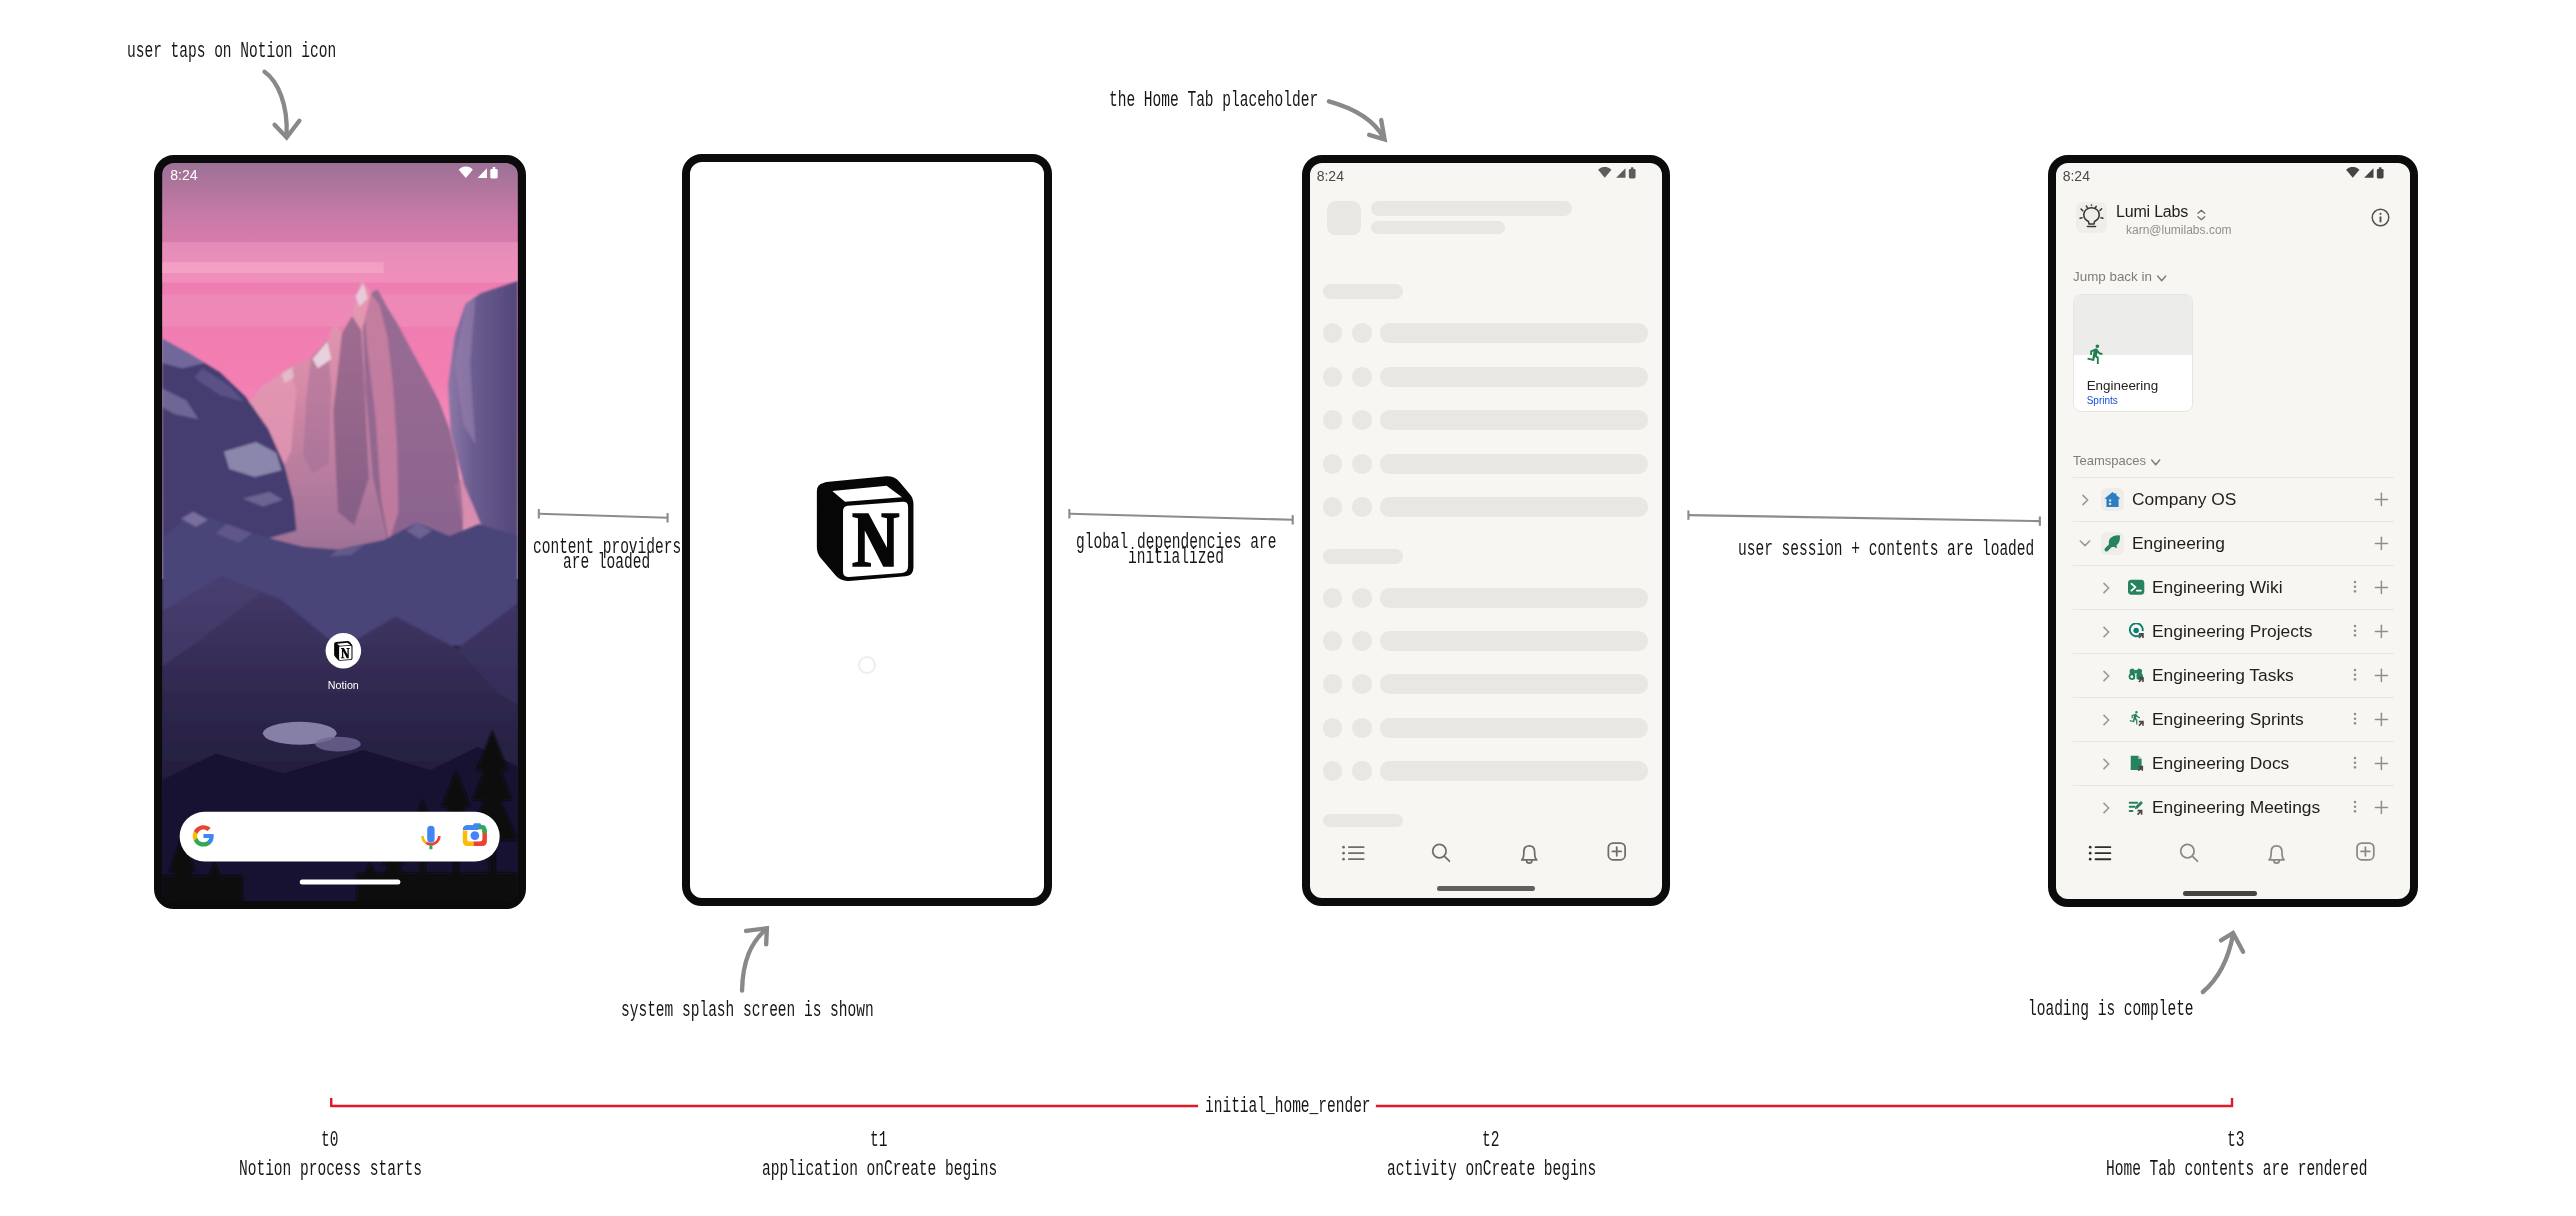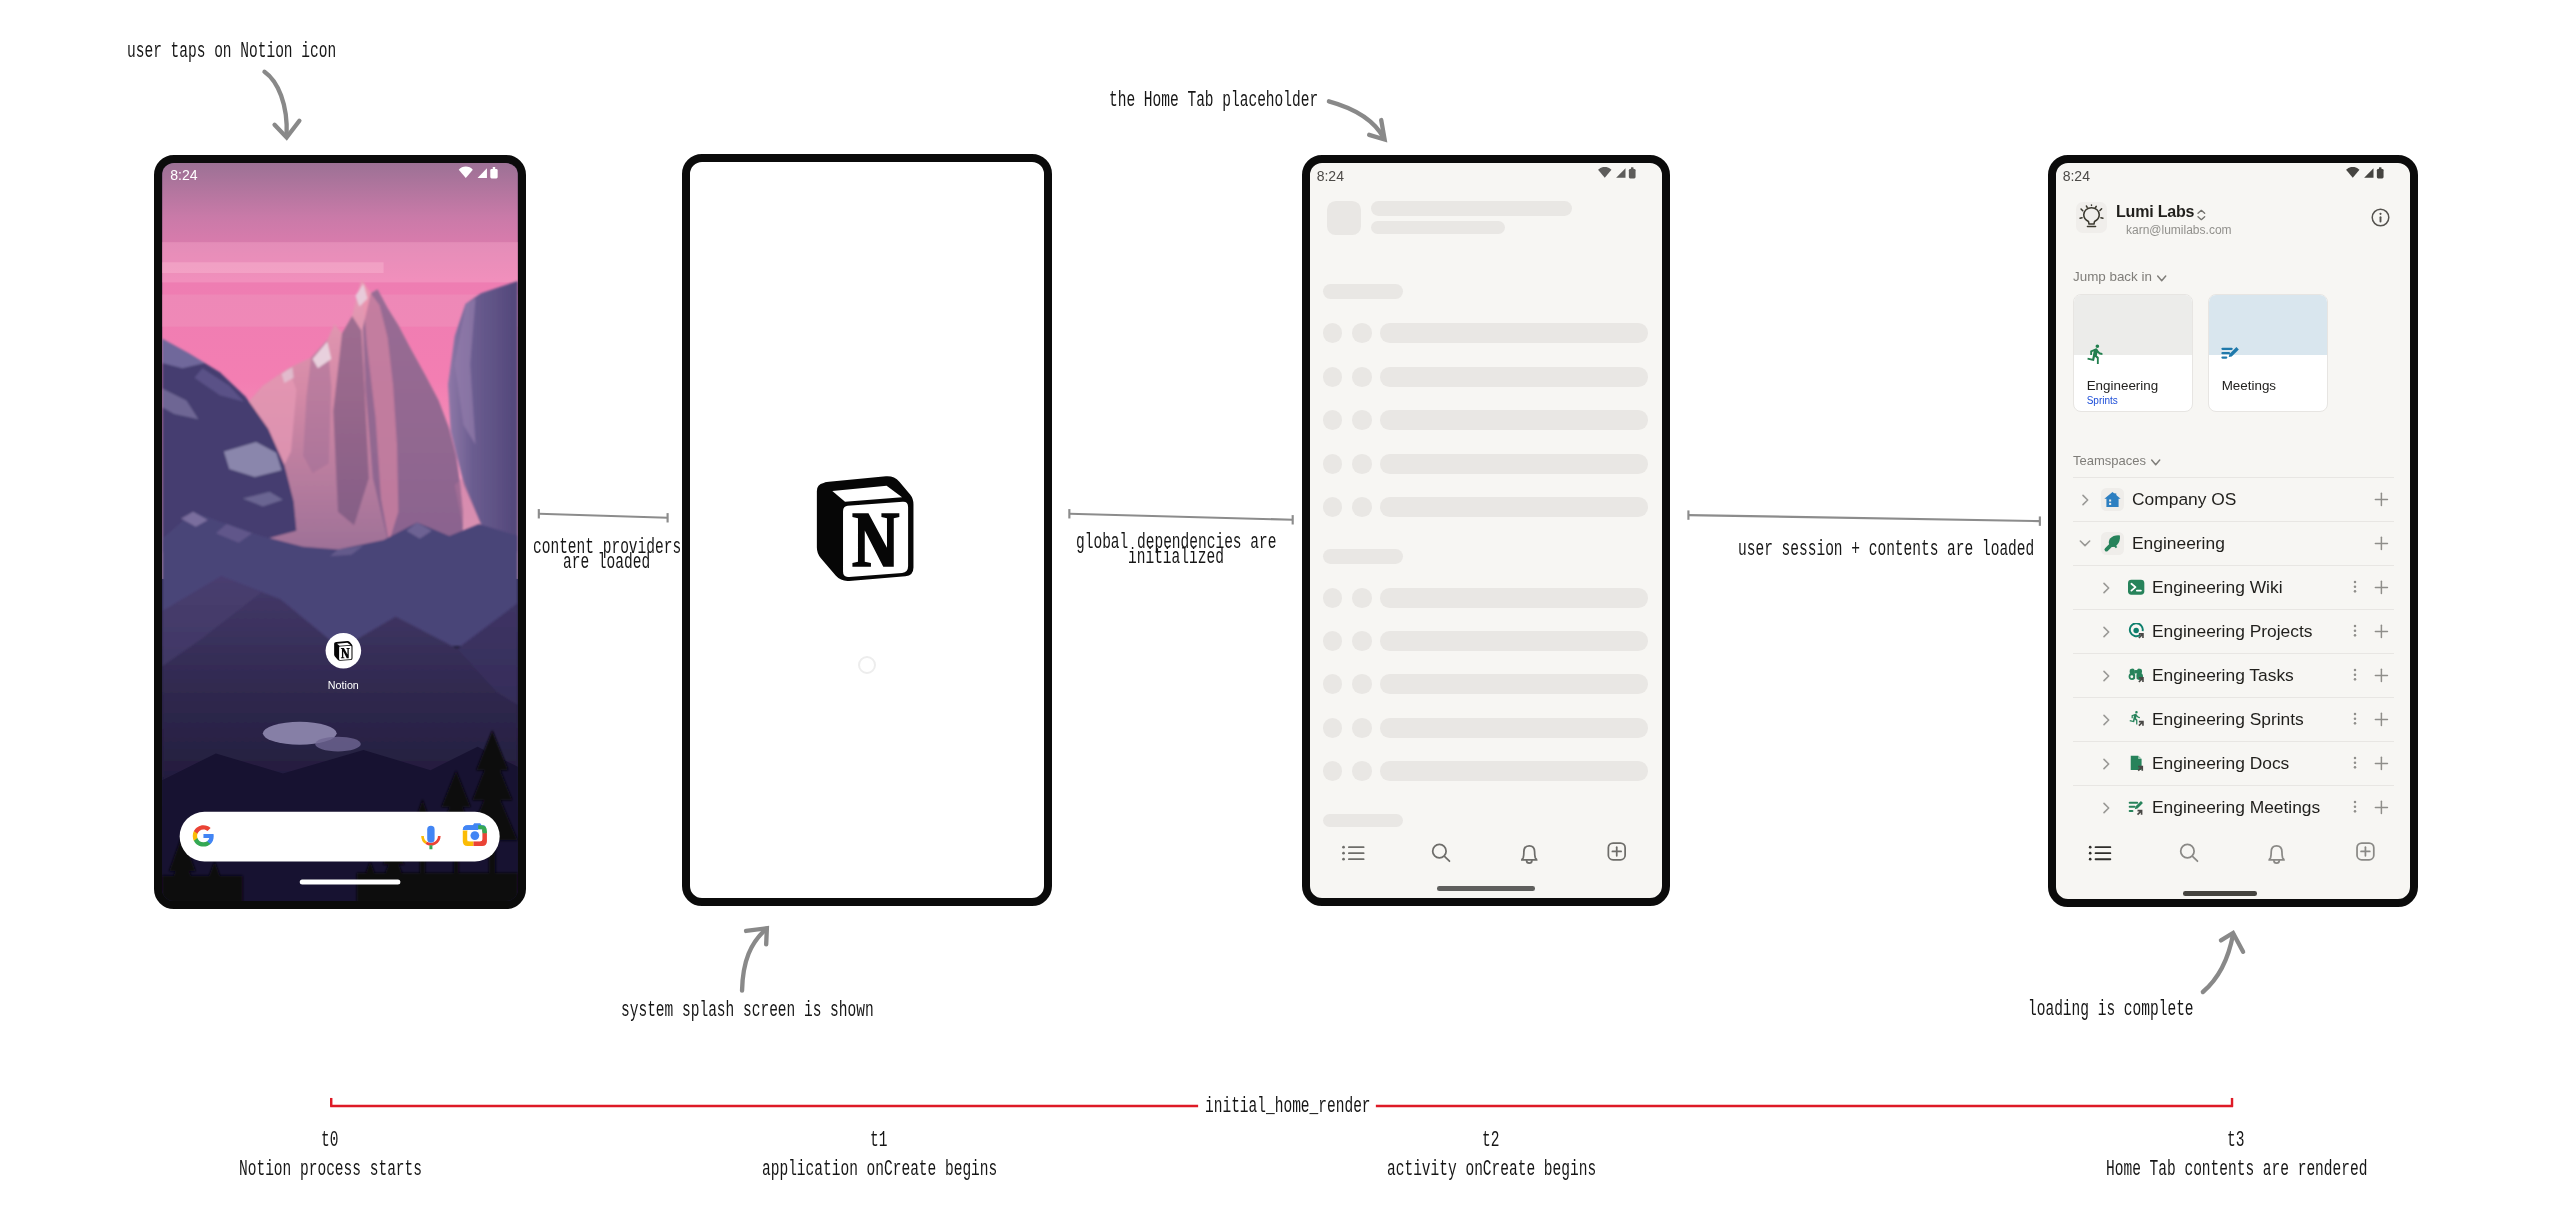--- a/index.html
+++ b/index.html
@@ -378,21 +378,21 @@
   <line x1="7.5" y1="10.5" x2="10" y2="13"></line>
         <line x1="23" y1="4.5" x2="23" y2="5"></line>
   <line x1="38" y1="10" x2="35.5" y2="12.5"></line>
         <line x1="40" y1="24" x2="37" y2="23.5"></line>
   <line x1="6" y1="24" x2="9" y2="23.5"></line>
   <line x1="30" y1="6.5" x2="28.8" y2="8.5"></line>
         <line x1="15.5" y1="6" x2="16.6" y2="8"></line>
  </g>
 </svg>
 
-<div class="abs" style="left:60px;top:40px;font-size:16px;font-weight:bold;color:#201f1c;letter-spacing:-0.2px">Lumi Labs</div>
+<div class="abs" style="left:60px;top:40px;font-size:16px;font-weight:normal;color:#201f1c;letter-spacing:-0.2px">Lumi Labs</div>
 <svg class="abs" style="left:140px;top:46px" width="10.7" height="12" viewBox="0 0 16 18">
  <g stroke="#73726e" stroke-width="2" fill="none" stroke-linecap="round" stroke-linejoin="round">
   <path d="M3,6.5 L8,2 L13,6.5"></path>
         <path d="M3,11.5 L8,16 L13,11.5"></path>
  </g>
     </svg>
 
 <div class="abs" style="left:70px;top:60px;font-size:12px;color:#91908c">karn@lumilabs.com</div>
 
 <svg class="abs" style="left:315px;top:45px" width="19" height="19" viewBox="0 0 28 28">
@@ -408,32 +408,20 @@
 
 <div class="abs" style="left:17px;top:131px;width:120px;height:118px;background:#ffffff;border:1px solid #e7e5e2;border-radius:8px;overflow:hidden">
 <div class="abs" style="left:0;top:0;width:100%;height:60px;background:#ececea"></div>
 <svg class="abs" style="left:10.7px;top:48px" width="22" height="22" viewBox="0 0 24 24">
  <path d="M13.5,5.5 a2,2 0 1 0 -2,-2 a2,2 0 0 0 2,2 Z M9.9,19.4 l1,-4.4 2.1,2 v6 h2 v-7.5 l-2.1,-2 0.6,-3 a7.3,7.3 0 0 0 5.5,2.5 v-2 a5,5 0 0 1 -4.4,-2.5 l-1,-1.6 a2,2 0 0 0 -2.7,-0.7 l-5.2,2.2 v4.7 h2 v-3.4 l1.8,-0.7 -1.6,8.1 -4.9,-1 -0.4,2 7,1.4 Z" fill="#217f4e"></path>
       </svg>
 <div class="abs" style="left:12.7px;top:83px;font-size:13.4px;color:#232220">Engineering</div>
 <div class="abs" style="left:12.7px;top:100px;font-size:10px;color:#1d4ed8">Sprints</div>
 </div>
 
-<div class="abs" style="left:152px;top:131px;width:120px;height:118px;background:#ffffff;border:1px solid #e7e5e2;border-radius:8px;overflow:hidden">
-<div class="abs" style="left:0;top:0;width:100%;height:60px;background:#d9e6ee"></div>
-<svg class="abs" style="left:10.7px;top:48px" width="21.5" height="21.5" viewBox="0 0 32 32">
- <g fill="#1f79ab">
-  <rect x="2" y="7" width="17" height="3.4" rx="1.7"></rect>
-  <rect x="2" y="13.5" width="13" height="3.4" rx="1.7"></rect>
-  <rect x="2" y="20" width="9" height="3.4" rx="1.7"></rect>
-  <path d="M24.5,6 l3.5,3.5 L17.5,20 l-4.5,1 l1,-4.5 Z"></path>
- </g>
-      </svg>
-<div class="abs" style="left:12.7px;top:83px;font-size:13.4px;color:#232220">Meetings</div>
-</div>
 
 
 <div class="abs" style="left:17px;top:290px;font-size:13px;color:#7f7d79">Teamspaces</div>
 <svg class="abs" style="left:93px;top:295px" width="13.4" height="9.4" viewBox="0 0 20 14">
  <path d="M4,3 L10,10 L16,3" stroke="#7f7d79" stroke-width="2.2" fill="none" stroke-linecap="round" stroke-linejoin="round"></path>
     </svg>
 
 <div class="abs" style="left:17px;top:314px;width:321px;height:1px;background:#e8e6e3"></div>
 
 <svg class="abs" style="left:25px;top:331px" width="8" height="12" viewBox="0 0 12 18">

